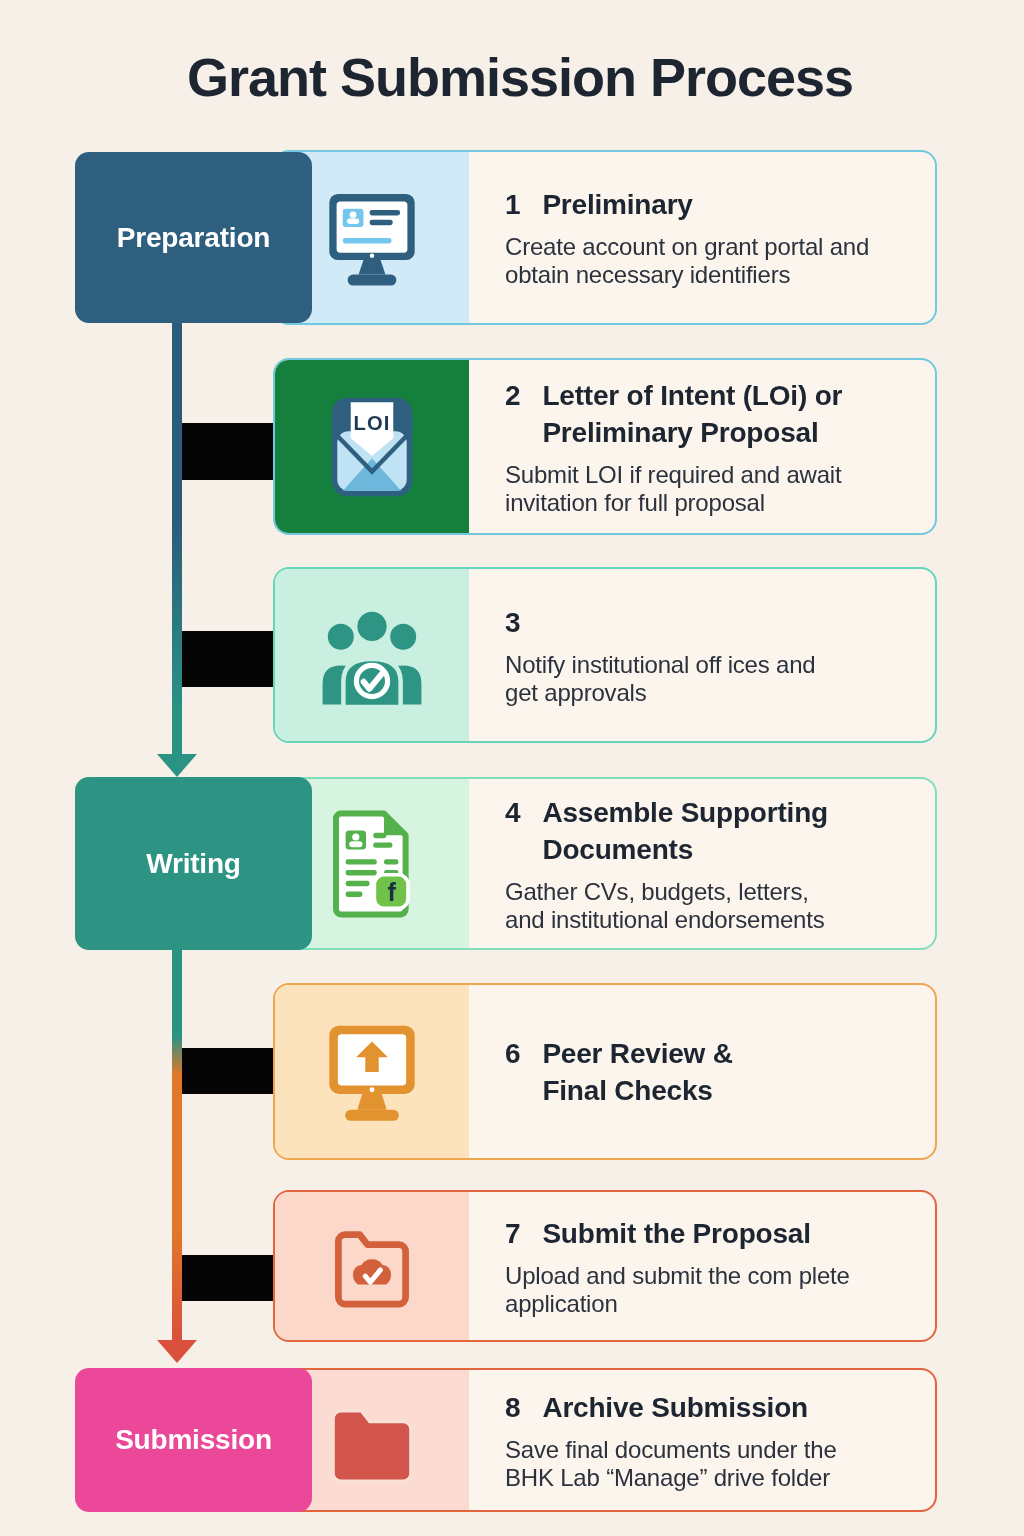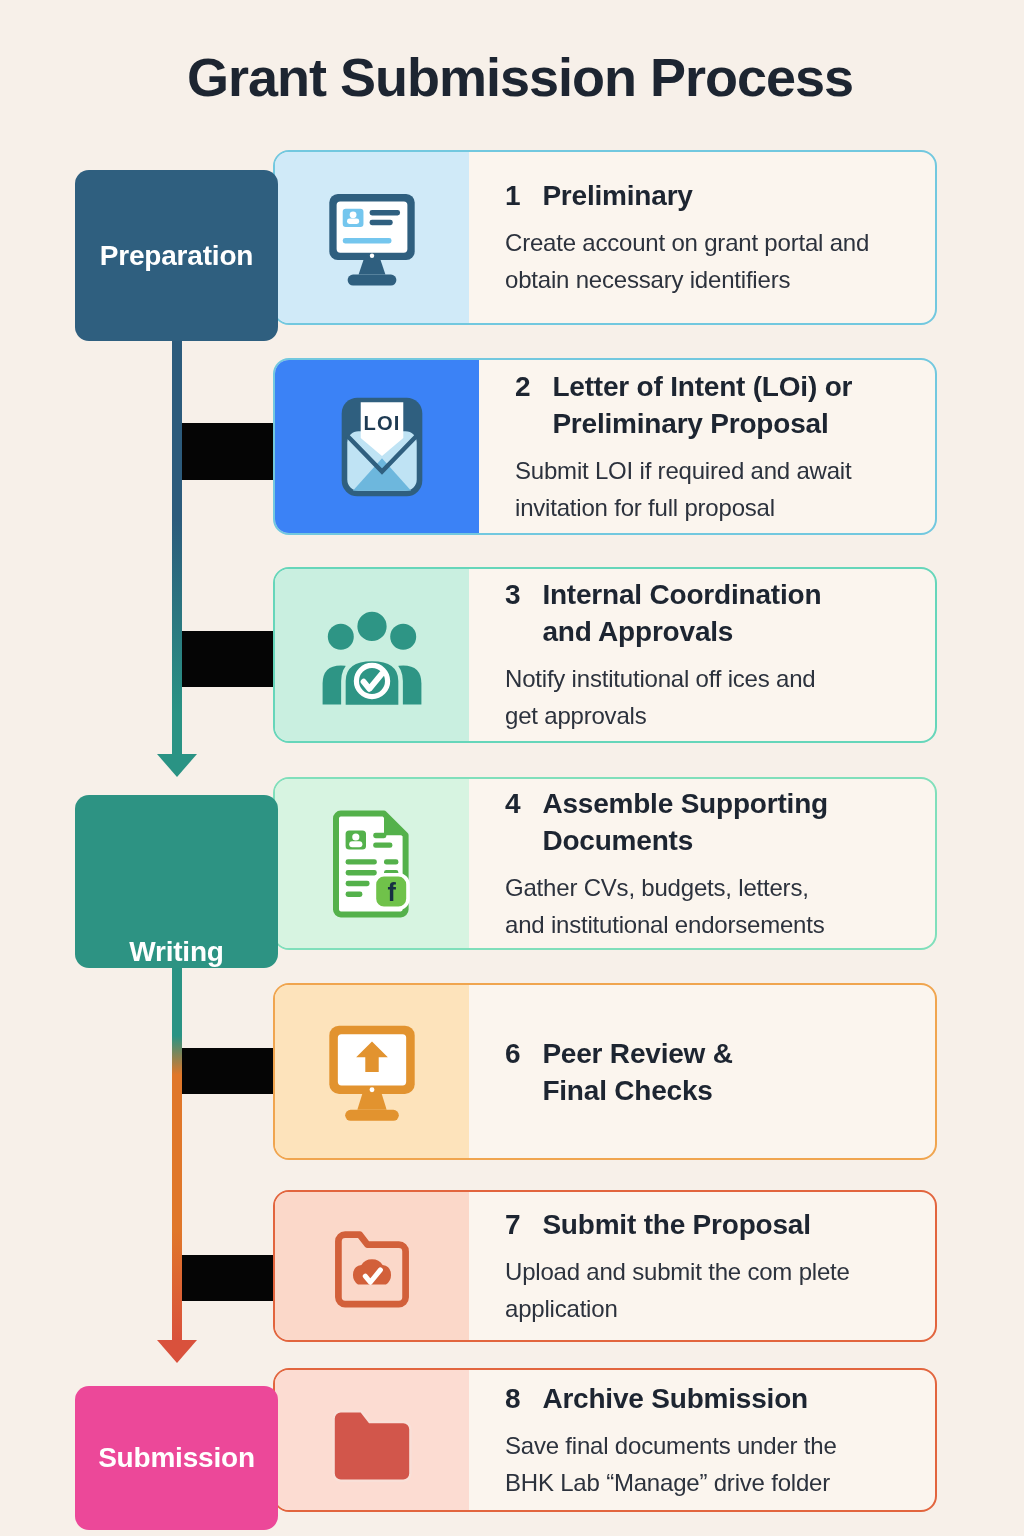--- a/index.html
+++ b/index.html
@@ -40,25 +40,25 @@
   }
   .card-text{
     flex:1; display:flex; flex-direction:column; justify-content:center;
     padding:10px 18px 10px 36px;
   }
   .card-heading{display:flex; align-items:flex-start;
     font-size:28px; font-weight:700; color:#1d2531; line-height:37px; letter-spacing:-0.2px;}
   .step-number{flex:0 0 auto; margin-right:22px;}
   .step-title{white-space:pre-line;}
   .card-desc{margin-top:10px; font-size:24px; font-weight:400; color:#2c323d;
-    line-height:37px; white-space:pre-line; letter-spacing:-0.2px;}
+    line-height:28px; white-space:pre-line; letter-spacing:-0.2px;}
   
   .stage-box{
-    position:absolute; left:75px; width:203px; z-index:4;
-    border-radius:14px 0 0 14px; display:flex; align-items:center; justify-content:center;margin-top:18px;
+    position:absolute; left:75px; width:237px; z-index:4;
+    border-radius:14px 0 0 14px; display:flex; align-items:center; justify-content:center;
   }
   .stage-label{color:#ffffff; font-size:28px; font-weight:700; letter-spacing:-0.2px;}
   .stage-prep{top:152px; height:171px; border-radius:14px;}
   .stage-writing{top:777px; height:173px; border-radius:14px;}
   .stage-submission{top:1368px; height:144px; border-radius:14px;}
   .card-1{top:150px; height:175px;}
   .card-2{top:358px; height:177px;}
   .card-3{top:567px; height:176px;}
   .card-4{top:777px; height:173px;}
   .card-6{top:983px; height:177px;}
@@ -102,21 +102,21 @@
       <div class="card-heading">
         <span class="step-number">1</span>
         <span class="step-title">Preliminary</span>
       </div>
       <div class="card-desc">Create account  on grant portal and
 obtain necessary identifiers</div>
     </div>
   </div>
 
   <div class="card card-2" style="border-color: rgb(114, 200, 223);">
-    <div class="icon-panel" style="background: #3b82f6; padding-left: 10px;">
+    <div class="icon-panel" style="background: #15803d;">
       <svg width="112" height="112" viewBox="0 0 100 100">
         <rect x="14" y="6" width="72" height="88" rx="14" fill="#2f5f7f"></rect>
         <rect x="19" y="36" width="62" height="53" rx="10" fill="#bfe3f4"></rect>
         <path d="M24 89 L50 60 L76 89 z" fill="#6db7dd"></path>
         <path d="M19 40 L50 72 L81 40" stroke="#2f5f7f" stroke-width="4" fill="none"></path>
         <path d="M31 10 h38 v32 l-19 16 l-19 -16 z" fill="#ffffff"></path>
         <text x="50" y="35" text-anchor="middle" font-size="18" font-weight="bold" fill="#1d3a52" letter-spacing="1">LOI</text>
       </svg>
     </div>
     <div class="card-text">
@@ -139,22 +139,20 @@
         <path d="M60 88 v-16 q0-14 14-14 q14 0 14 14 v16 z" fill="#2e9585"></path>
         <circle cx="50" cy="28" r="13" fill="#2e9585" stroke="#c9efe0" stroke-width="3.5"></circle>
         <path d="M28 90 v-20 q0-17 22-17 q22 0 22 17 v20 z" fill="#2e9585" stroke="#c9efe0" stroke-width="3.5"></path>
         <circle cx="50" cy="70" r="12" fill="none" stroke="#ffffff" stroke-width="4"></circle>
         <path d="M43.5 70.5 l4.5 5.5 l9.5 -11.5" fill="none" stroke="#ffffff" stroke-width="4.5" stroke-linecap="round" stroke-linejoin="round"></path>
       </svg>
     </div>
     <div class="card-text">
       <div class="card-heading">
         <span class="step-number">3</span>
-        <span class="step-title">Internal Coordination
-and Approvals</span>
       </div>
       <div class="card-desc">Notify institutional off ices and
 get approvals</div>
     </div>
   </div>
 
   <div class="card card-4" style="border-color: rgb(128, 223, 187);">
     <div class="icon-panel" style="background: rgb(215, 244, 225);">
       <svg width="120" height="120" viewBox="0 0 100 100">
         <path d="M24 8 h36 l18 18 v62 a4 4 0 0 1 -4 4 h-50 a4 4 0 0 1 -4 -4 v-76 a4 4 0 0 1 4 -4 z" fill="#ffffff" stroke="#54b14b" stroke-width="5" stroke-linejoin="round"></path>
@@ -235,20 +233,20 @@
         <span class="step-title">Archive Submission</span>
       </div>
       <div class="card-desc">Save final documents under the
 BHK Lab “Manage” drive folder</div>
     </div>
   </div>
 
   <div class="stage-box stage-prep" style="background: rgb(47, 95, 127);">
     <span class="stage-label">Preparation</span>
   </div>
-  <div class="stage-box stage-writing" style="background: rgb(45, 147, 131); align-items: flex-end;">
+  <div class="stage-box stage-writing" style="background: rgb(45, 147, 131);">
     <span class="stage-label">Writing</span>
   </div>
   <div class="stage-box stage-submission" style="background: #ec4899;">
     <span class="stage-label">Submission</span>
   </div>
 
 </div>
 
 </body></html>

